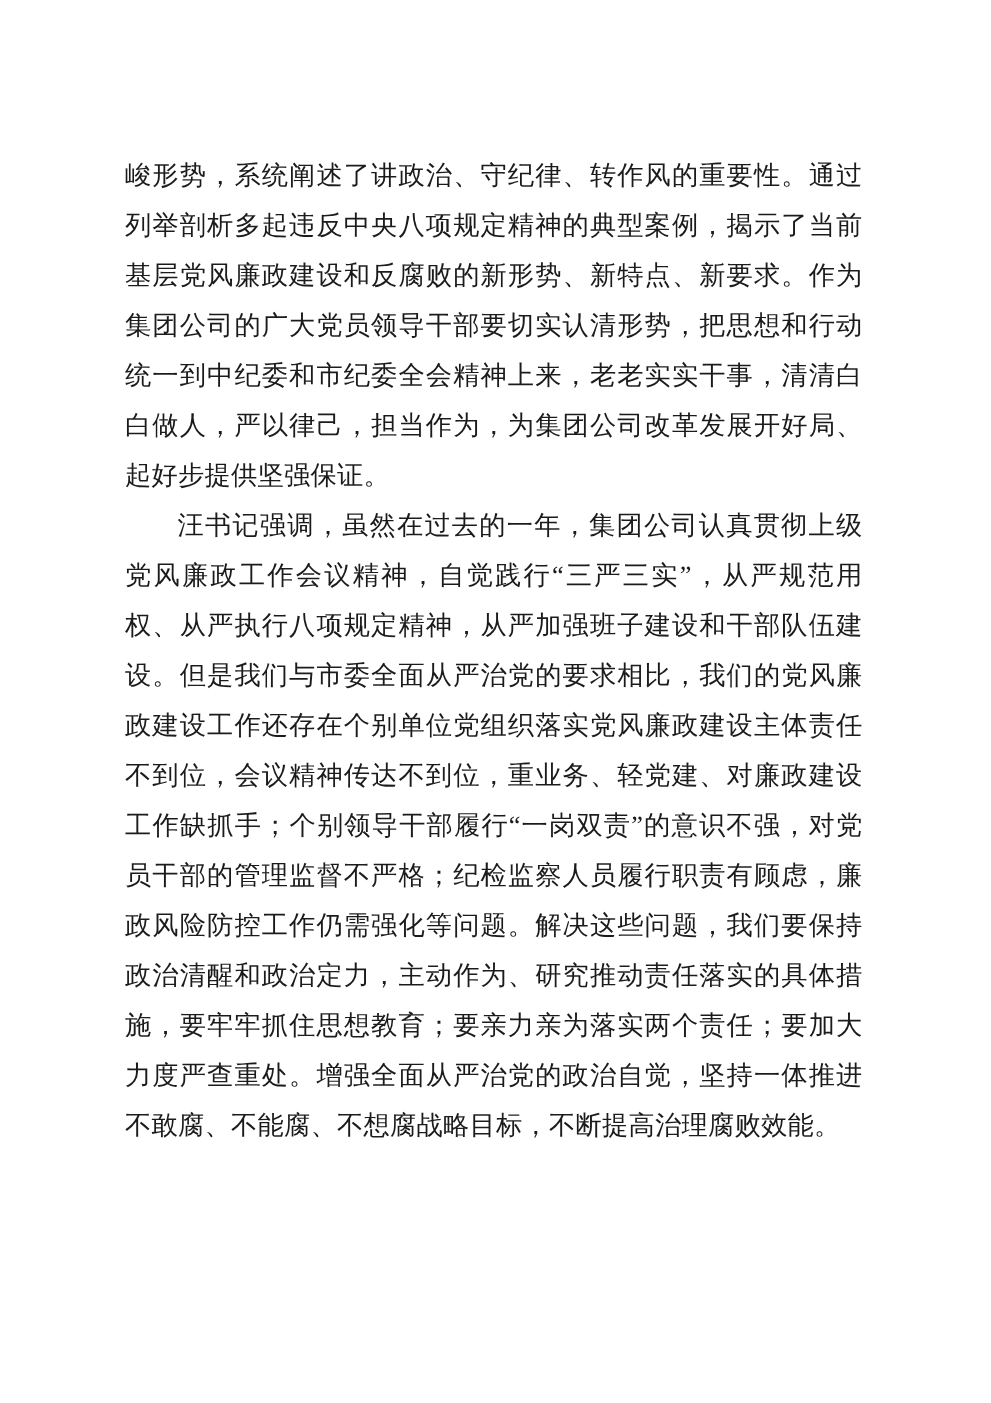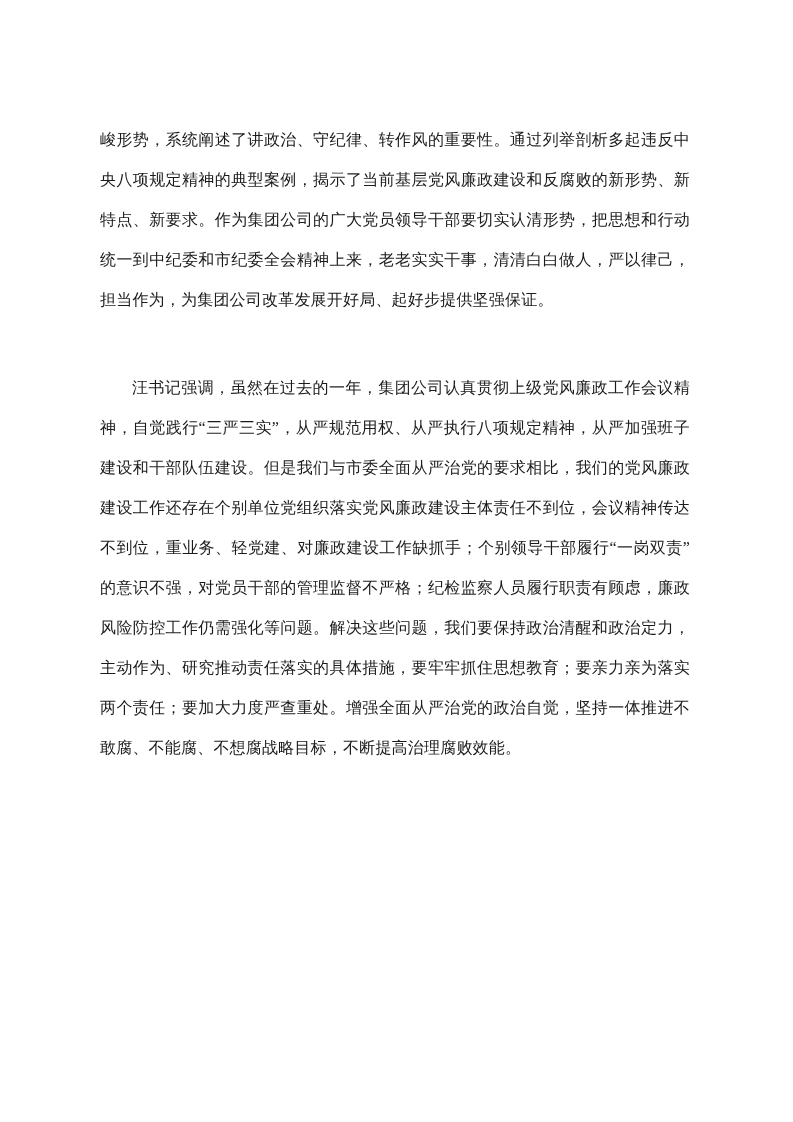--- a/index.html
+++ b/index.html
@@ -18,32 +18,31 @@
   .content {
     position: absolute;
     left: 100px;
     top: 120px;
     width: 590px;
   }
   .para {
     margin: 0;
     padding: 0;
     font-family: "Liberation Serif", "DejaVu Serif", serif;
-    font-size: 16px;
+    font-size: 21px;
     line-height: 40px;
     color: #1b1b1b;
     text-align: justify;
     text-justify: inter-ideograph;
     letter-spacing: 0.2px;
     word-break: break-all;
     text-align-last: left;
   }
   .para.indent {
     text-indent: 2em;
-    margin-top: 48px;
   }
 </style>
 </head>
 <body>
 
 <div class="page">
   <div class="content">
     <p class="para">峻形势，系统阐述了讲政治、守纪律、转作风的重要性。通过列举剖析多起违反中央八项规定精神的典型案例，揭示了当前基层党风廉政建设和反腐败的新形势、新特点、新要求。作为集团公司的广大党员领导干部要切实认清形势，把思想和行动统一到中纪委和市纪委全会精神上来，老老实实干事，清清白白做人，严以律己，担当作为，为集团公司改革发展开好局、起好步提供坚强保证。</p>
     <p class="para indent">汪书记强调，虽然在过去的一年，集团公司认真贯彻上级党风廉政工作会议精神，自觉践行“三严三实”，从严规范用权、从严执行八项规定精神，从严加强班子建设和干部队伍建设。但是我们与市委全面从严治党的要求相比，我们的党风廉政建设工作还存在个别单位党组织落实党风廉政建设主体责任不到位，会议精神传达不到位，重业务、轻党建、对廉政建设工作缺抓手；个别领导干部履行“一岗双责”的意识不强，对党员干部的管理监督不严格；纪检监察人员履行职责有顾虑，廉政风险防控工作仍需强化等问题。解决这些问题，我们要保持政治清醒和政治定力，主动作为、研究推动责任落实的具体措施，要牢牢抓住思想教育；要亲力亲为落实两个责任；要加大力度严查重处。增强全面从严治党的政治自觉，坚持一体推进不敢腐、不能腐、不想腐战略目标，不断提高治理腐败效能。</p>
   </div>

